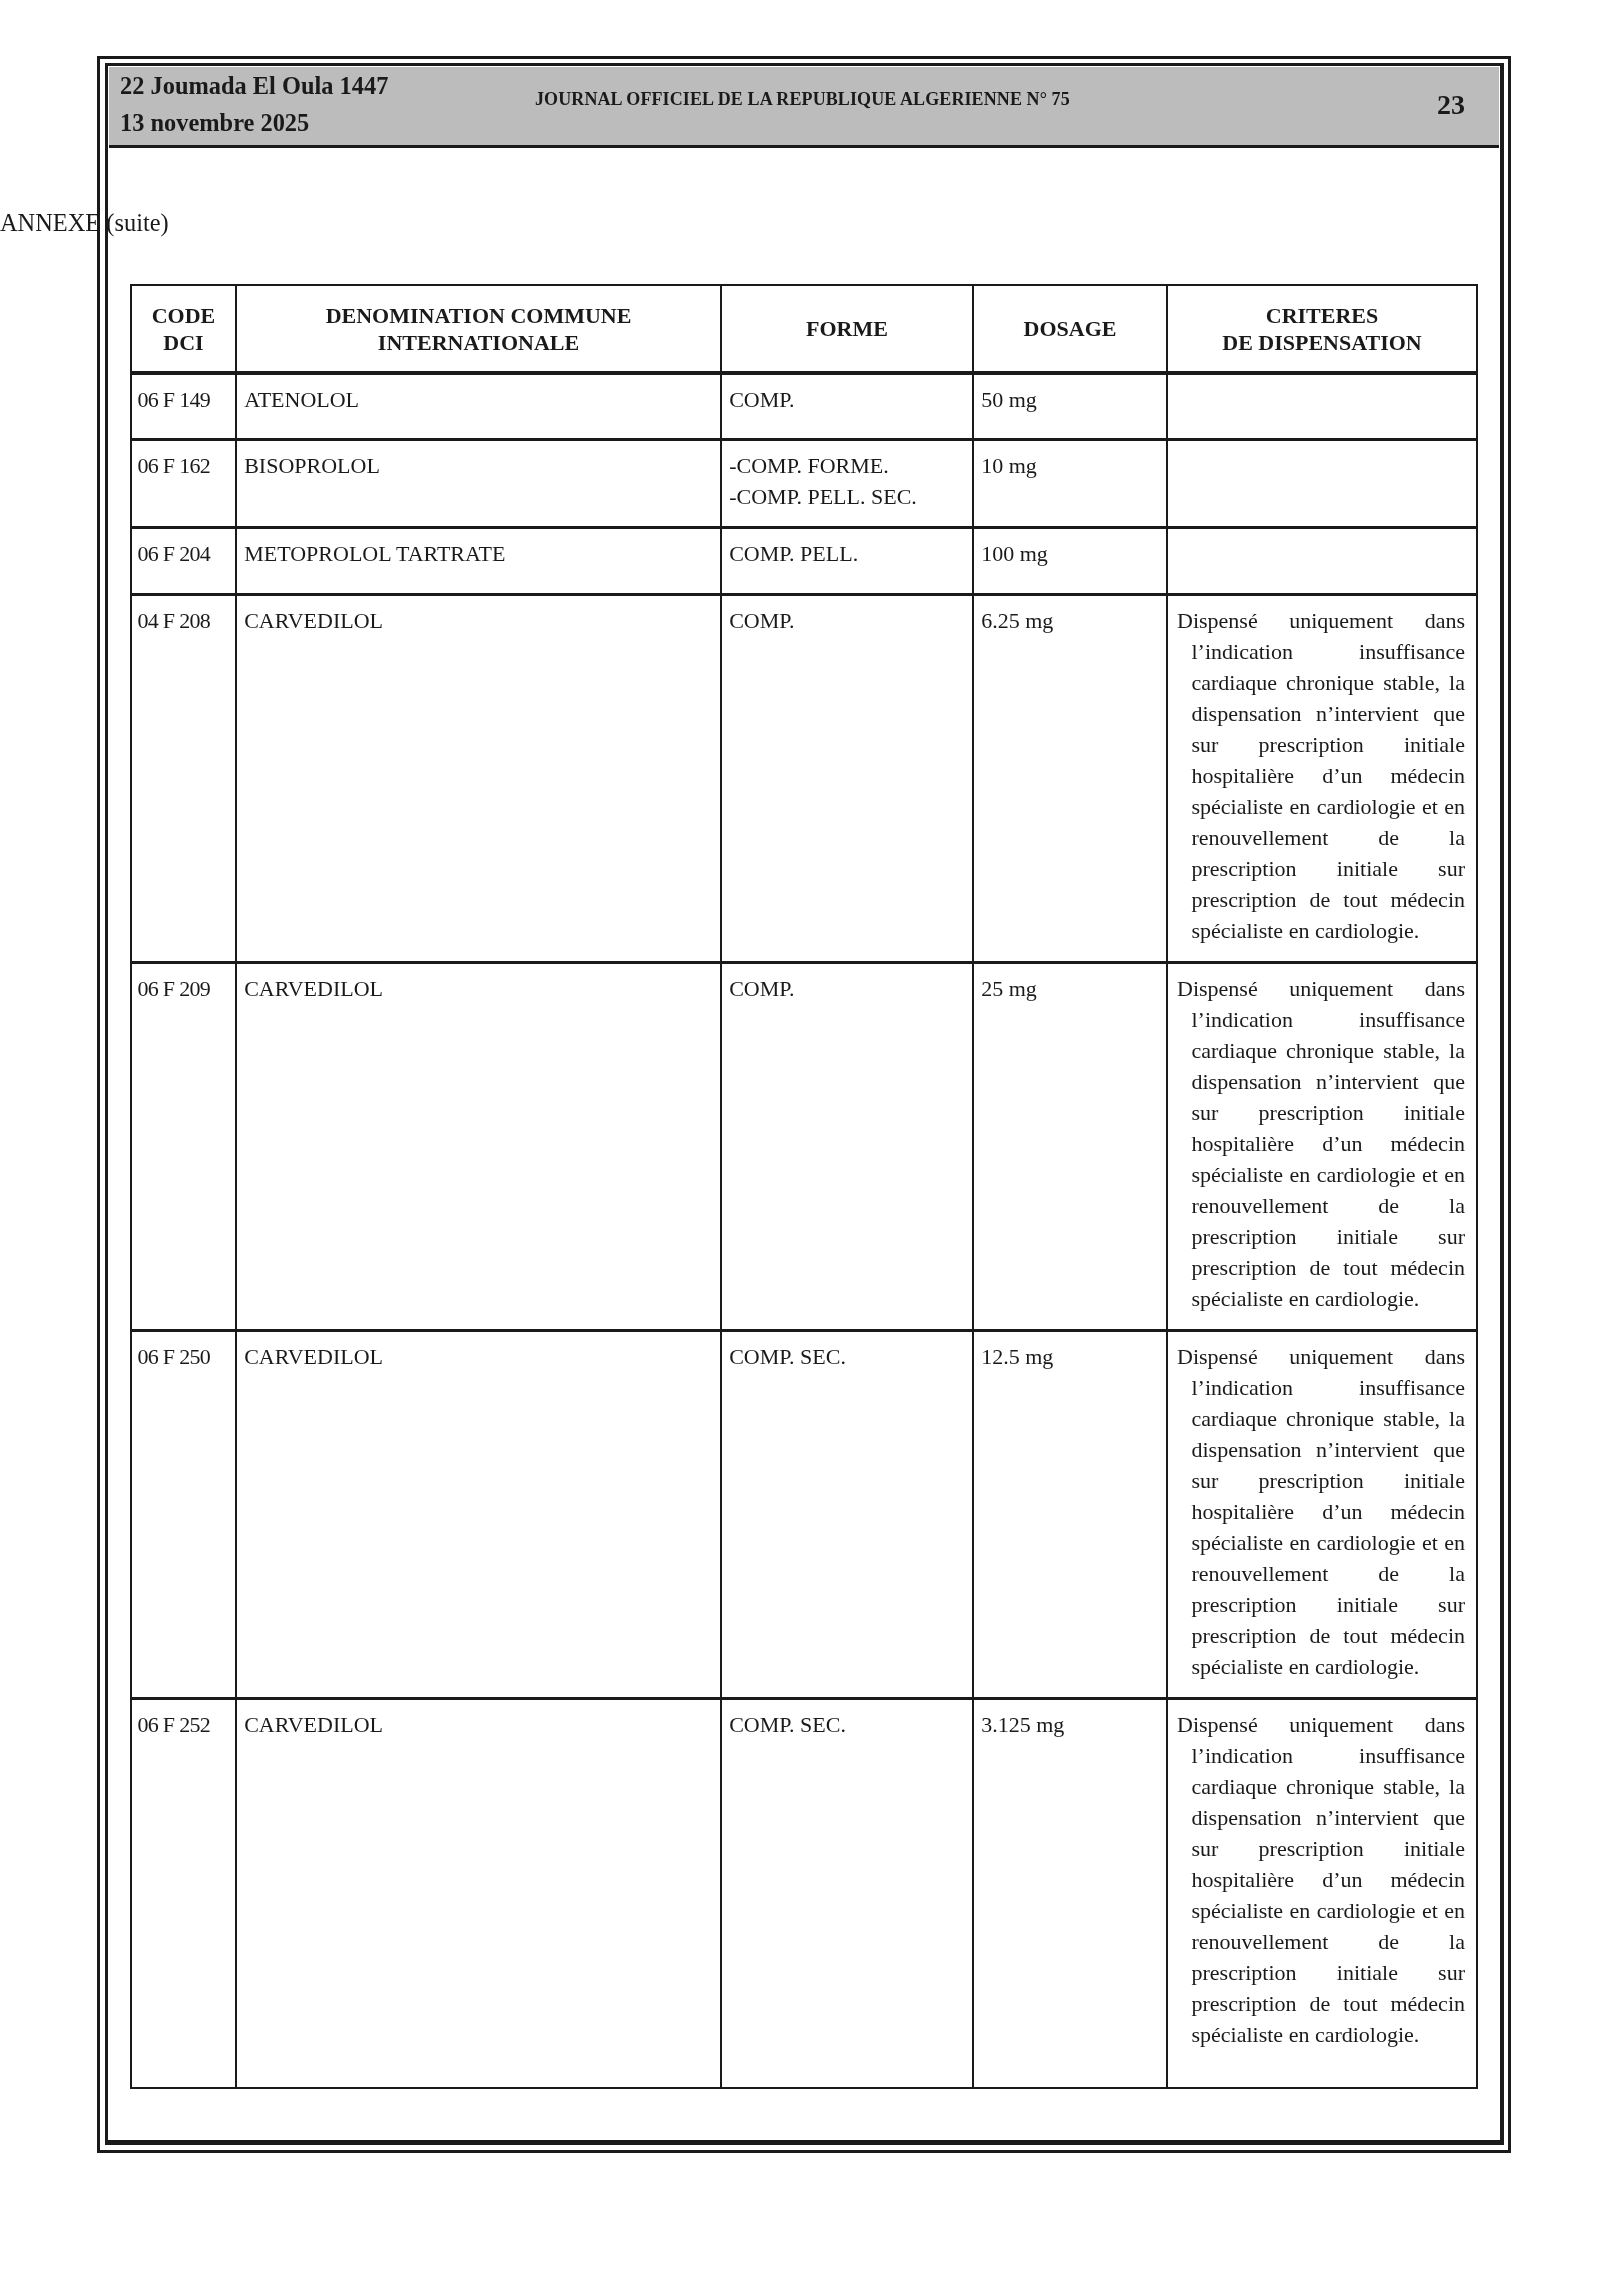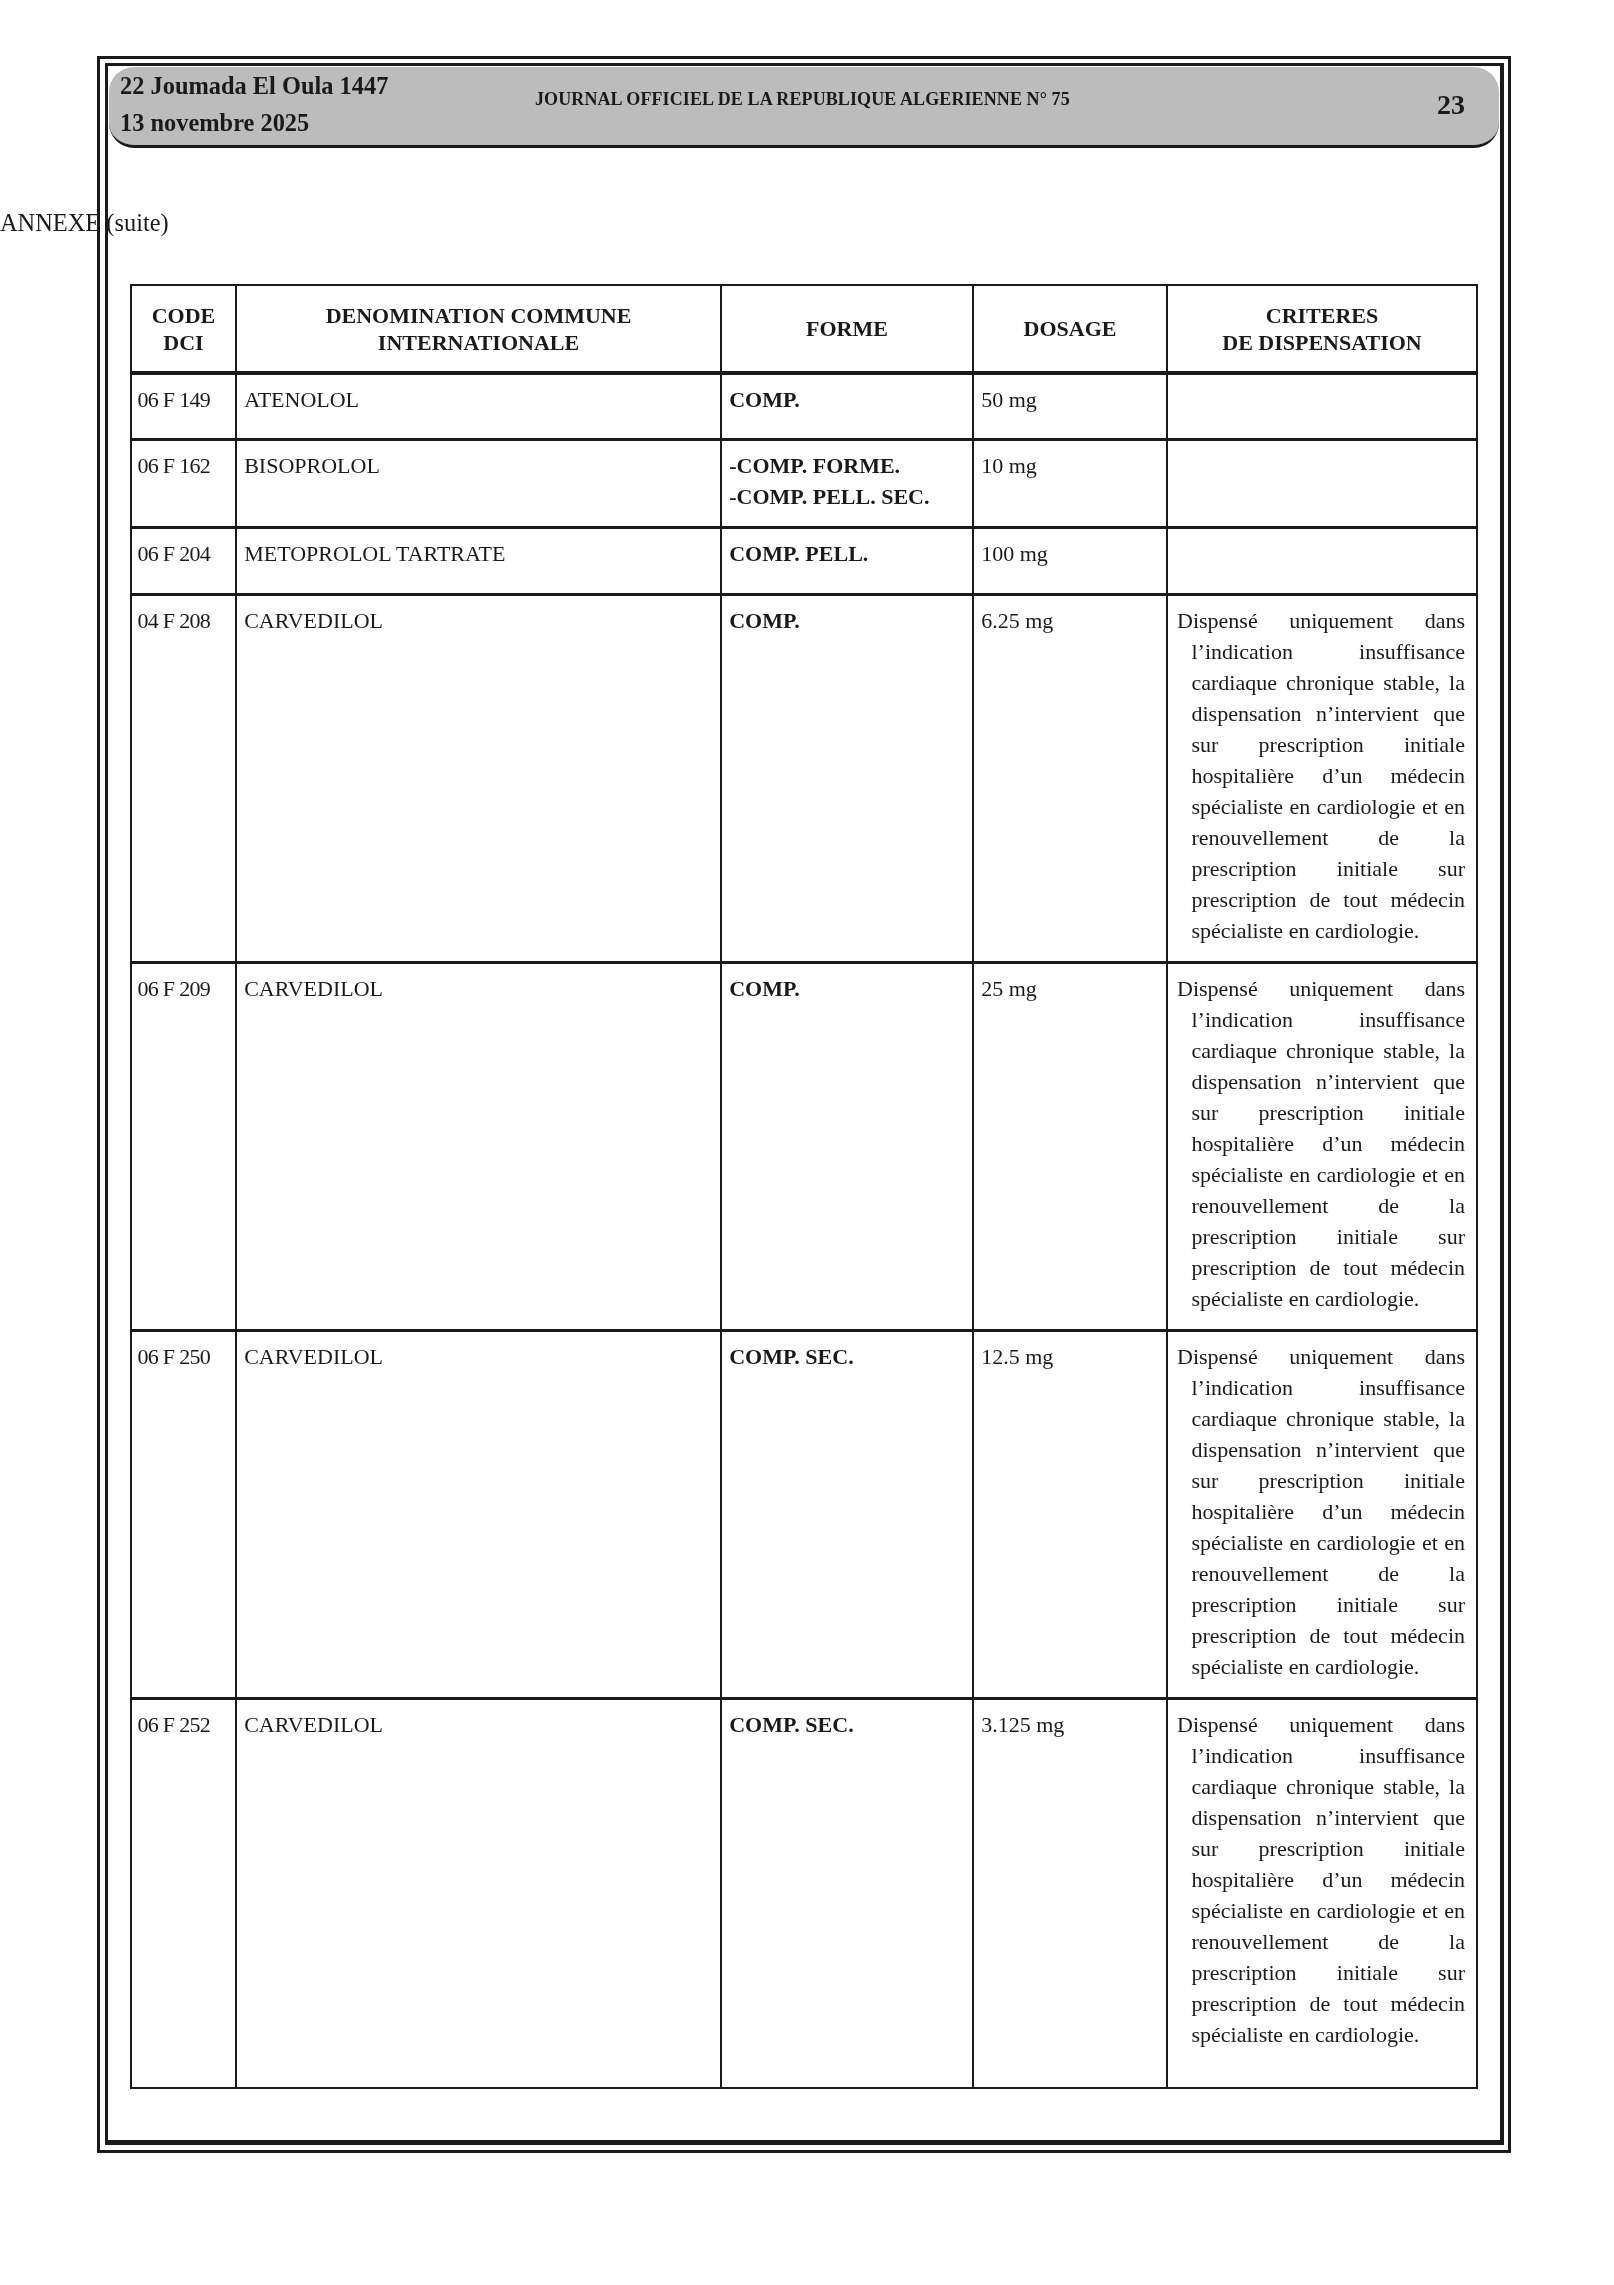--- a/index.html
+++ b/index.html
@@ -3,21 +3,21 @@
 <meta charset="utf-8">
 <style>
   html, body { margin: 0; padding: 0; background: #ffffff; }
   body { width: 1615px; height: 2285px; position: relative; font-family: "Liberation Serif", serif; color: #1a1a1a; }
 
   
   .frame-outer { position: absolute; left: 97px; top: 56px; width: 1414px; height: 2097px; border: 3.6px solid #1a1a1a; box-sizing: border-box; }
   .frame-inner { position: absolute; left: 105px; top: 63px; width: 1399px; height: 2082px; border: 3.6px solid #1a1a1a; border-bottom-width: 5.4px; border-right-width: 4.5px; box-sizing: border-box; }
 
   
-  .header { position: absolute; left: 109px; top: 67px; width: 1390px; height: 81px; background: #bcbcbc; border-bottom: 3.6px solid #1a1a1a; box-sizing: border-box; border-radius: 25px; }
+  .header { position: absolute; left: 109px; top: 67px; width: 1390px; height: 81px; background: #bcbcbc; border-bottom: 3.6px solid #1a1a1a; box-sizing: border-box; }
   .header .date-hijri { position: absolute; left: 11px; top: 5.4px; font-size: 24.4px; font-weight: bold; }
   .header .date-greg { position: absolute; left: 11px; top: 42px; font-size: 24.4px; font-weight: bold; text-align: right; }
   .header .journal-title { position: absolute; left: 386px; top: 22px; font-size: 18px; font-weight: bold; letter-spacing: 0.1px; margin-left: 40px; }
   .header .page-number { position: absolute; right: 34px; top: 22px; font-size: 28px; font-weight: bold; }
 
   .annex-title { position: absolute; left: 0; width: 1615px; top: 209px; text-align: left; font-size: 24.4px; }
 
   
   table.annex { position: absolute; left: 130px; top: 284px; width: 1346px; border-collapse: collapse; table-layout: fixed; }
   table.annex th, table.annex td { border: 2.7px solid #1a1a1a; vertical-align: top; font-size: 22px; line-height: 31px; }
@@ -30,21 +30,21 @@
   tr.short td { height: 47px; }
   tr.two td { height: 69px; }
   tr.long td { height: 349px; }
   tr.last td { height: 371px; }
   table.annex tbody tr { border-top: 3.6px solid #1a1a1a; padding-left: 16px; }
   .col-code { width: 105px; }
   .col-name { width: 485px; }
   .col-forme { width: 252px; }
   .col-dosage { width: 194px; }
   .col-crit { width: 310px; }
-  .forme-line { display: block; font-weight: bold; }
+  .forme-line { display: block; }
 </style>
 </head>
 <body>
 
 <div class="frame-outer"></div>
 <div class="frame-inner"></div>
 
 <div class="header">
   <div class="date-hijri">22 Joumada El Oula 1447</div>
   <div class="date-greg">13 novembre 2025</div>

